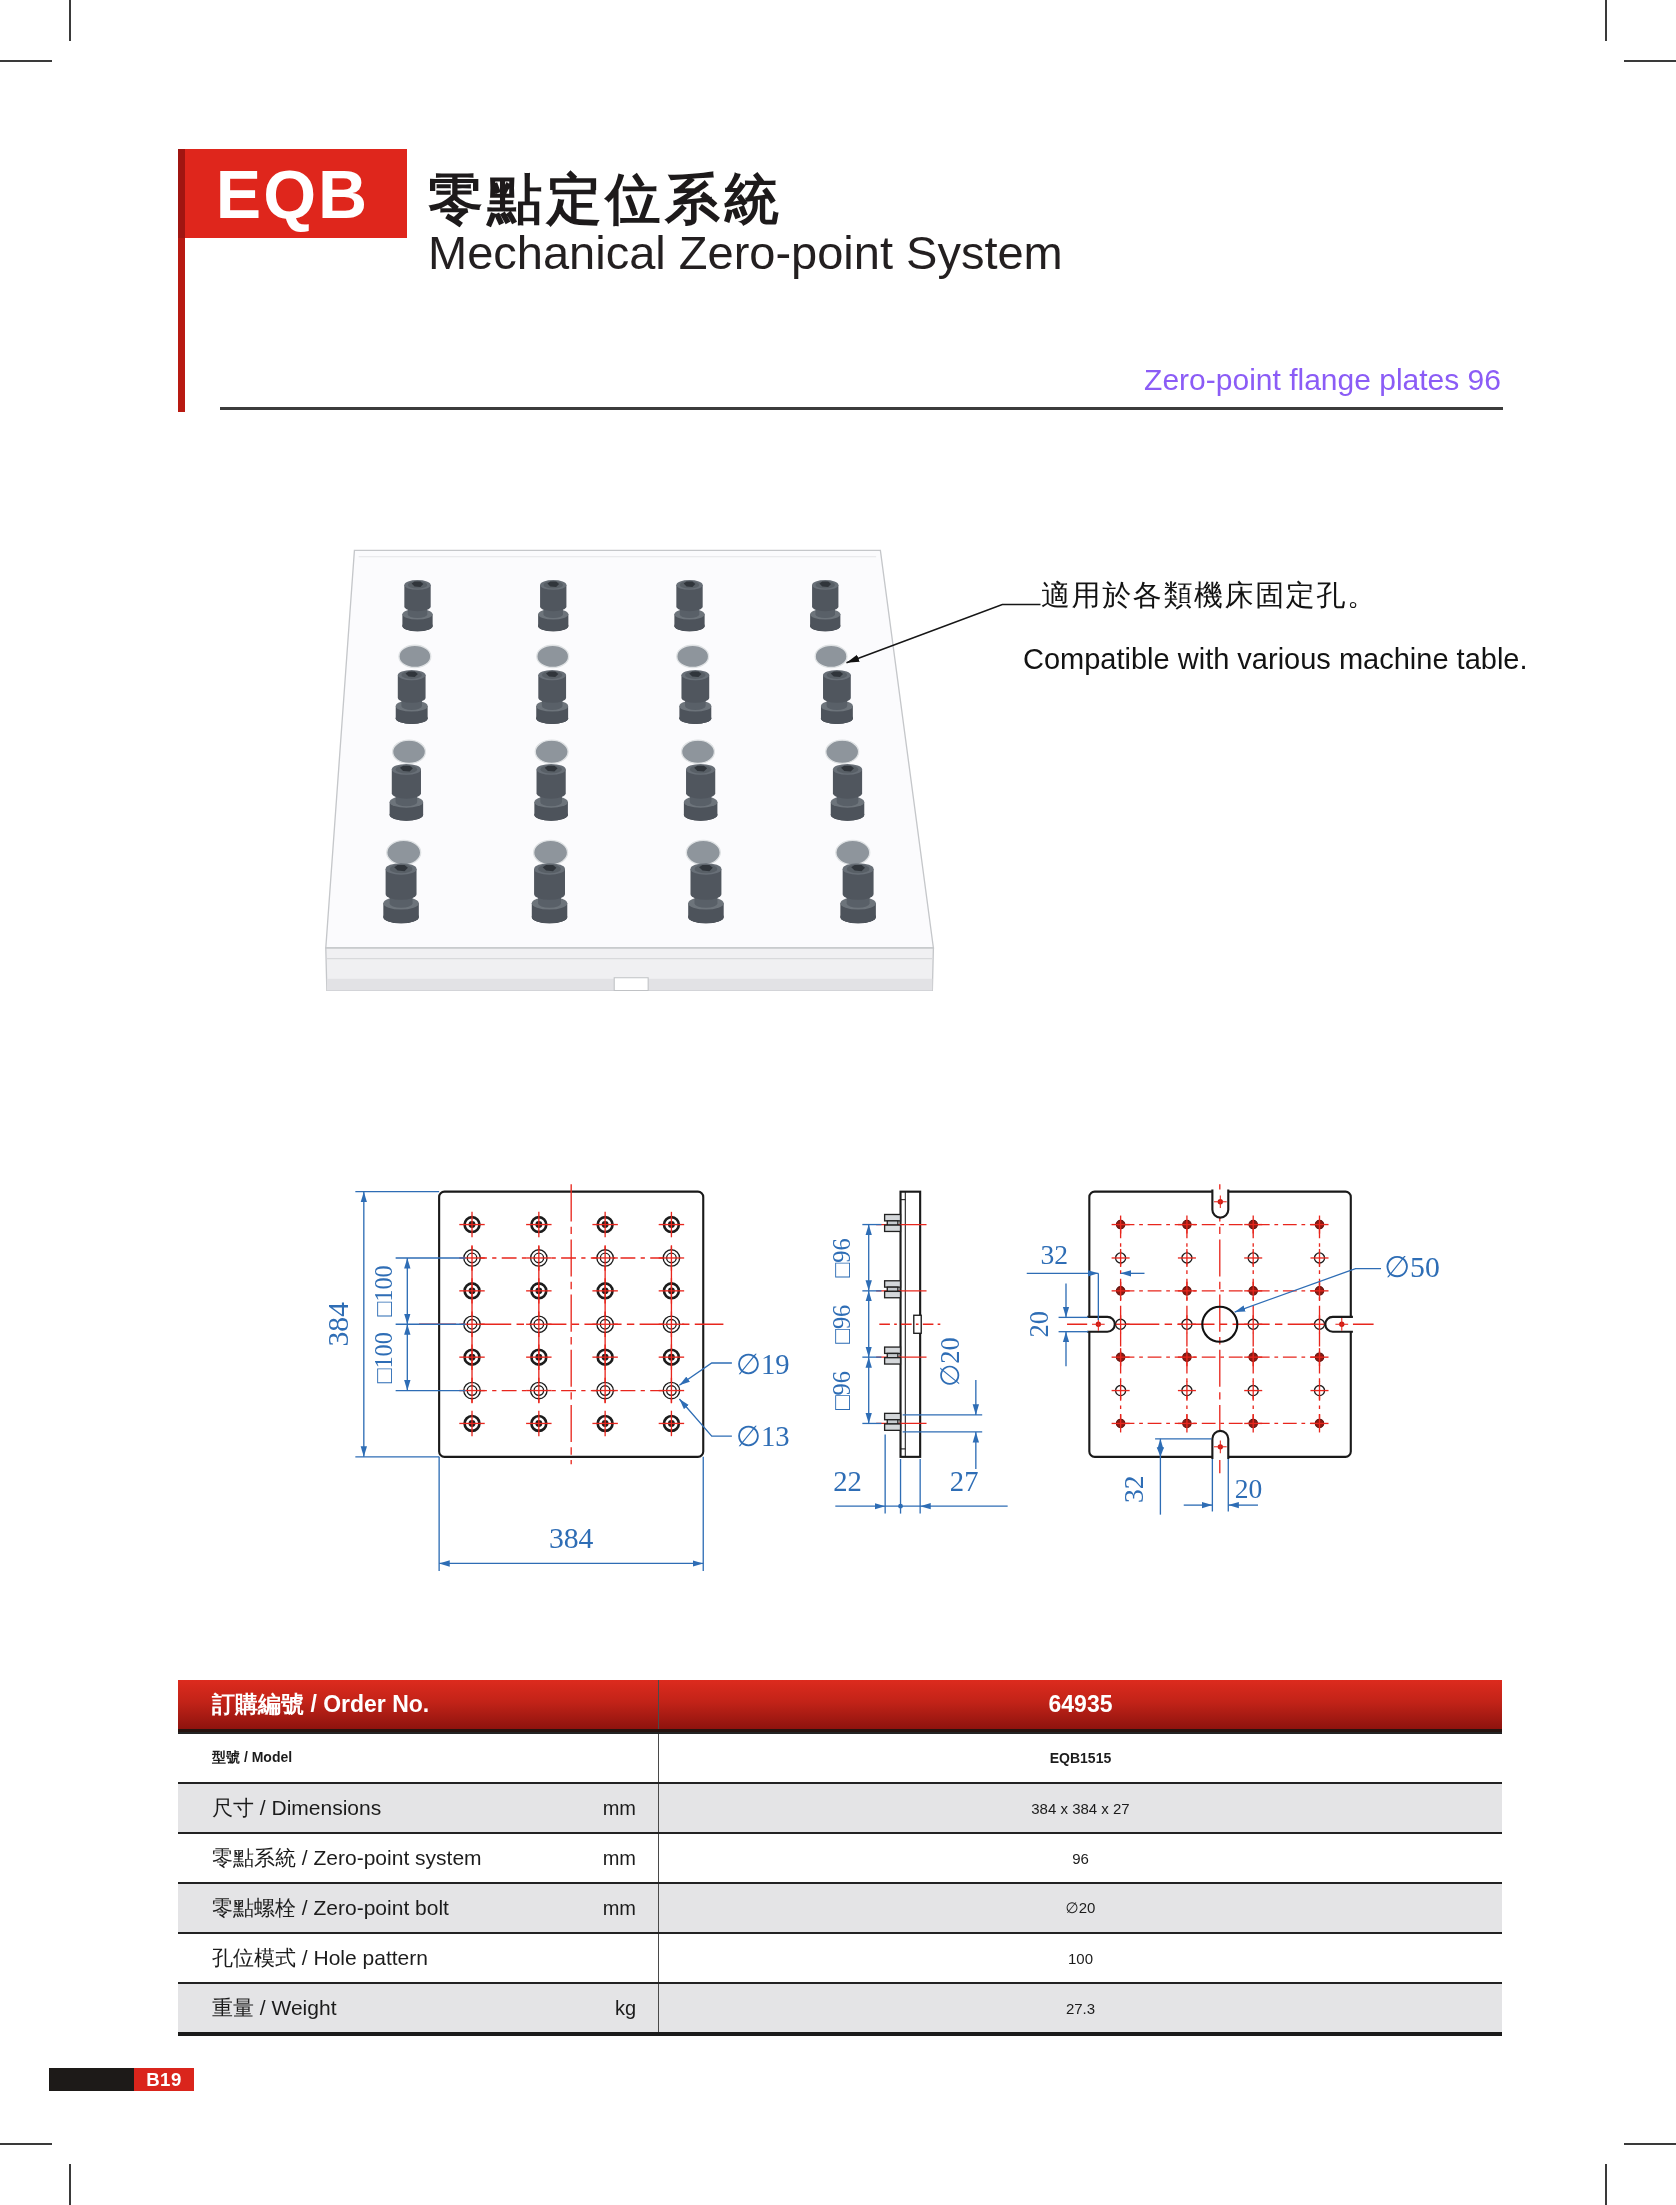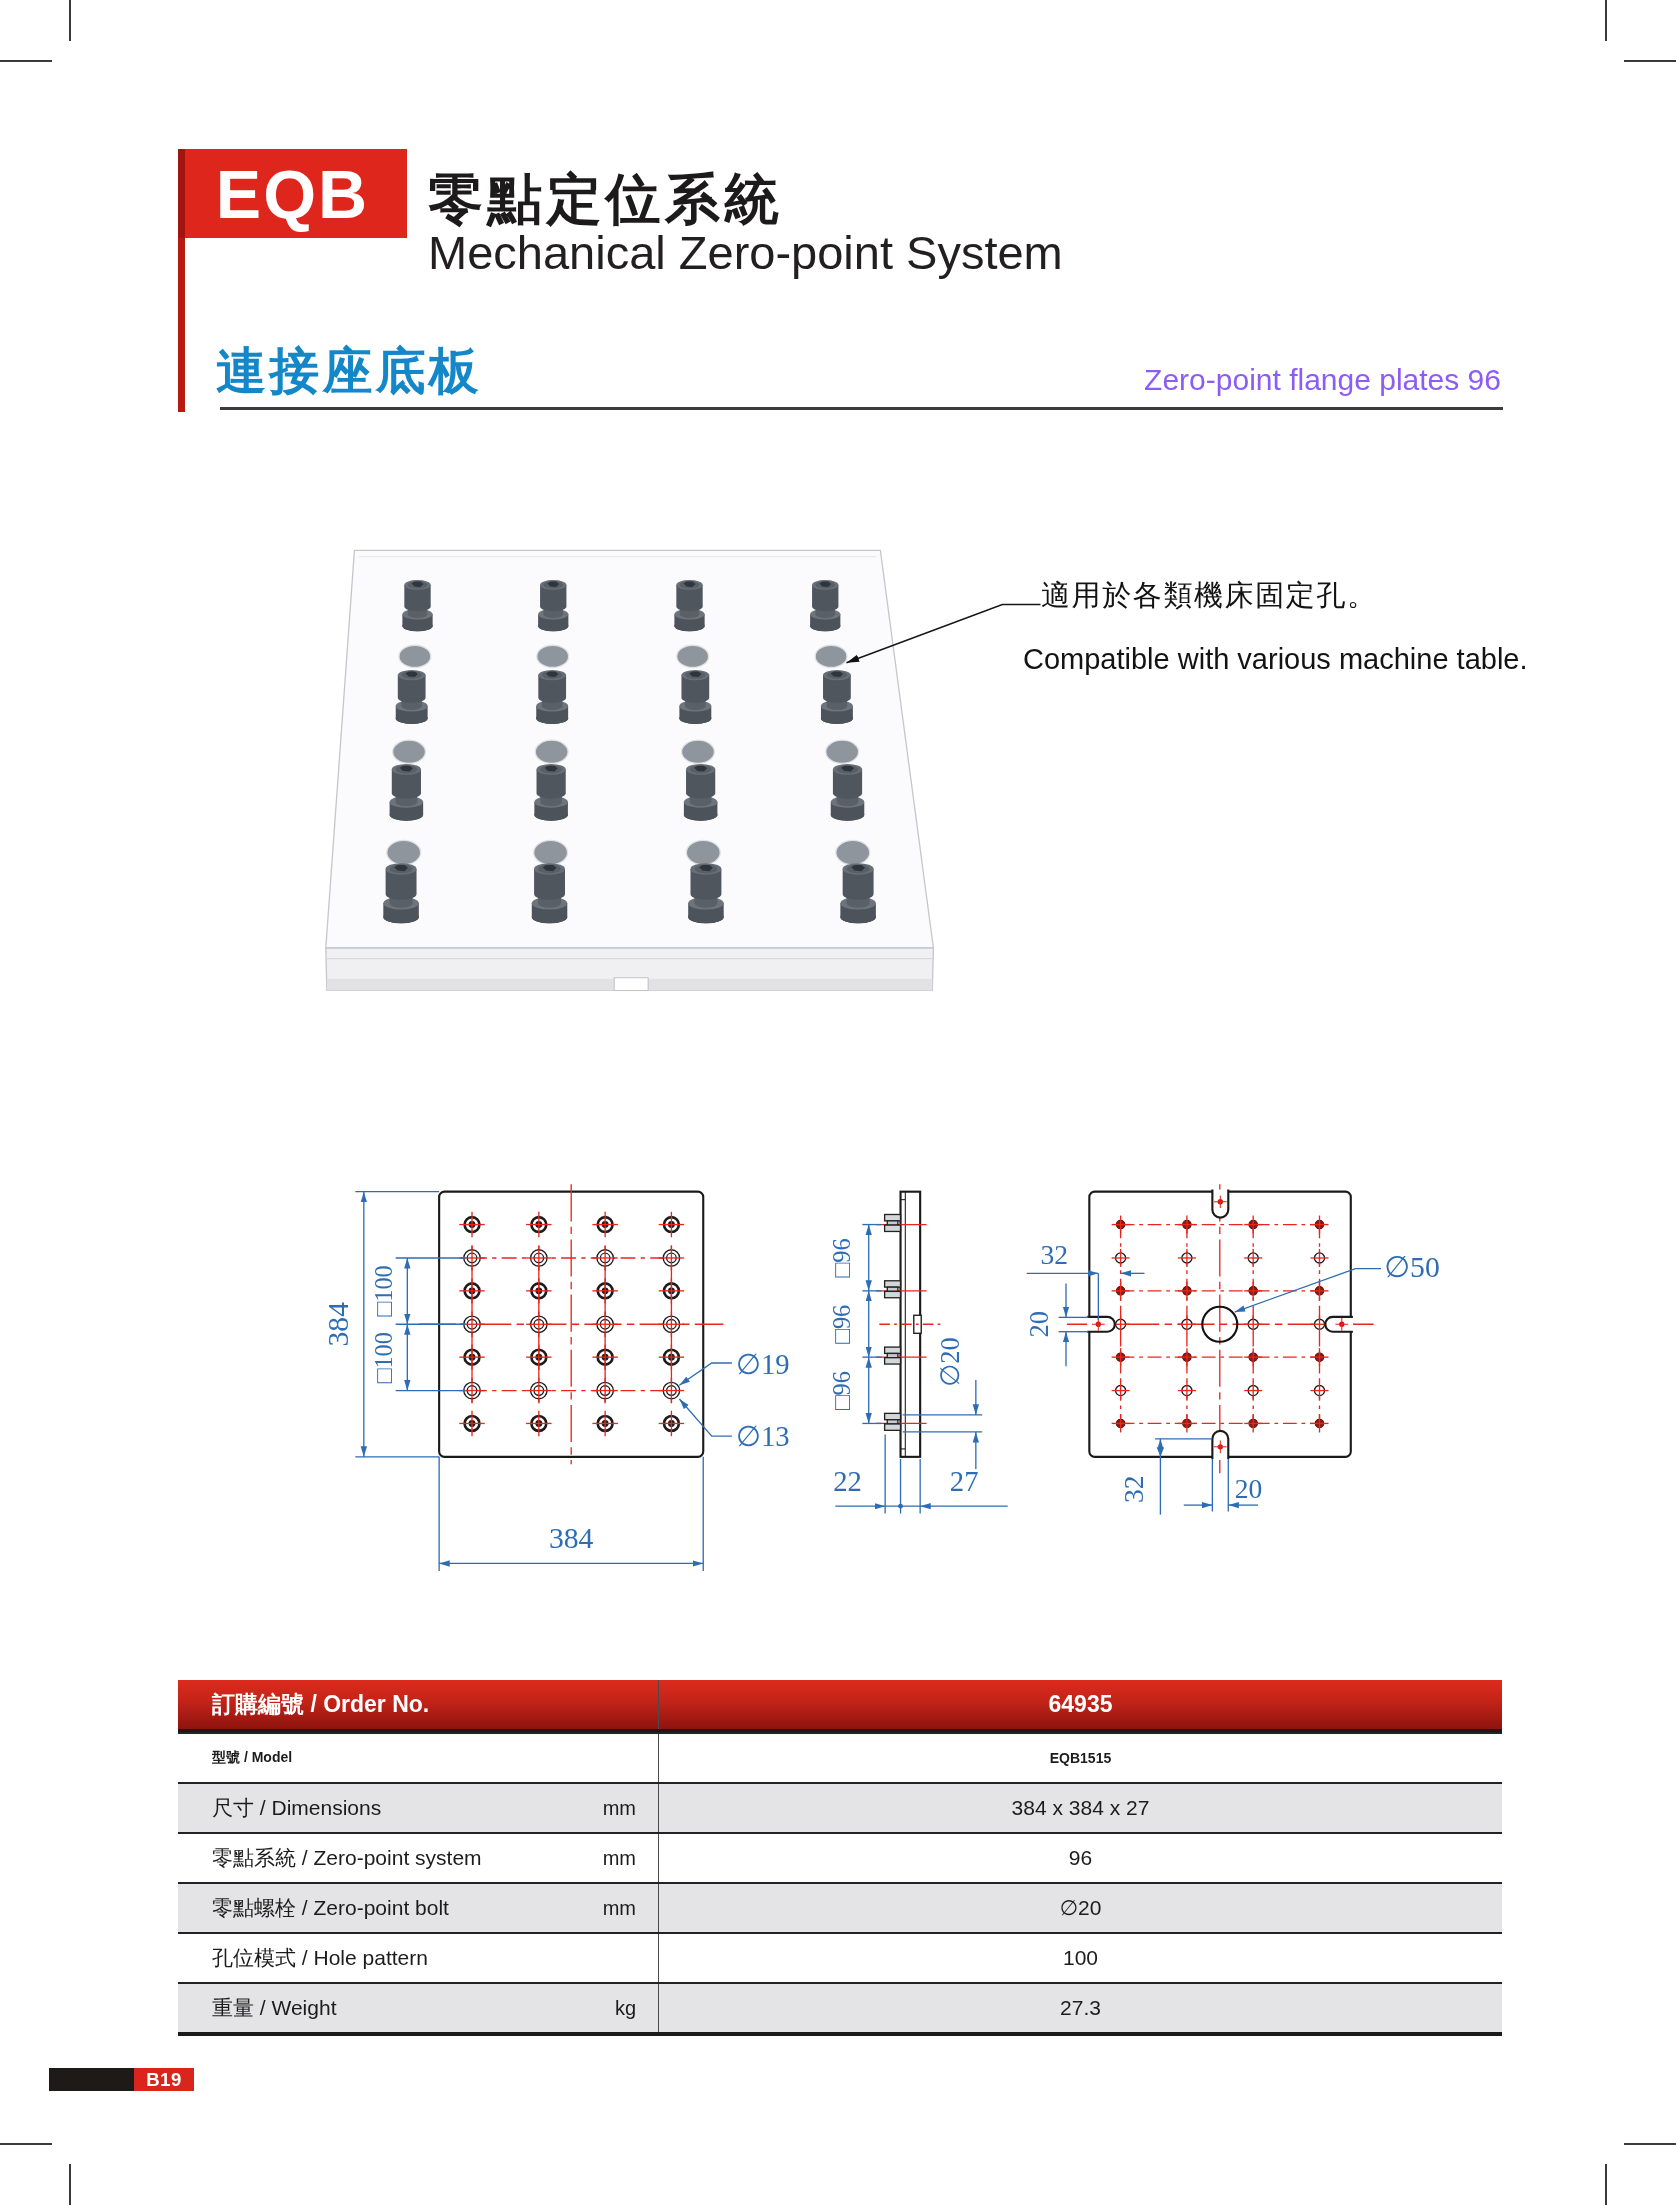--- a/index.html
+++ b/index.html
@@ -30,21 +30,21 @@
   
   .spec-table{position:absolute;left:178px;top:1668px;width:1324px;margin-top:12px;}
   .trow{display:flex;height:48px;border-top:2.1px solid #232323;background:#fff;}
   .trow.alt{background:#e4e4e6;text-align:right;}
   .trow.thead{height:49px;border-top:none;border-bottom:3.2px solid #27130f;color:#fff;
     background:linear-gradient(180deg,#dd2b1e 0%,#c22318 45%,#8e130e 100%);}
   .trow.tlast{border-bottom:4.8px solid #1b1b1b;}
   .tleft{width:480px;display:flex;justify-content:space-between;align-items:center;
     padding:0 22px 0 34px;box-sizing:border-box;font-size:21px;}
   .tunit{font-size:20px;}
-  .tval{flex:1;display:flex;align-items:center;justify-content:center;font-size:21px;border-left:1.1px solid #4a4a4a;}
+  .tval{flex:1;display:flex;align-items:center;justify-content:center;font-size:15px;border-left:1.1px solid #4a4a4a;}
   .thead .tleft,.thead .tval{font-size:23px;font-weight:bold;}
   .rbold .tleft,.rbold .tval{font-weight:bold;font-size:14px;}
   
   .page-tab{position:absolute;left:49px;top:2068px;height:23px;display:flex;}
   .tab-black{width:85px;height:23px;background:#1d1a18;}
   .tab-red{width:60px;height:23px;background:#da251c;display:flex;align-items:center;justify-content:center;}
   .tab-red span{color:#fff;font-weight:bold;font-size:18.6px;letter-spacing:0.5px;}
 </style>
 </head>
 <body>
@@ -60,21 +60,20 @@
   <div class="crop" style="left:1624px;top:2143px;width:52px;height:1.6px;"></div>
   <div class="crop" style="left:1605px;top:2164px;width:1.6px;height:41px;"></div>
 
   <div class="badge">
     <div class="badge-edge"></div>
     <div class="badge-text">EQB</div>
   </div>
   <div class="pole"></div>
   <div class="title-zh">零點定位系統</div>
   <div class="title-en">Mechanical Zero-point System</div>
-  <div class="section-zh">連接座底板</div>
   <div class="section-en">Zero-point flange plates 96</div>
   <div class="rule"></div>
 
   <svg class="fig-svg" width="1263" height="509" viewBox="540 960 2380 960">
     <defs>
       <g id="bolt3d">
         <ellipse cx="0" cy="44" rx="31" ry="11" fill="#383d43"></ellipse>
         <path d="M-31,20 L-31,44 A31,11 0 0 0 31,44 L31,20 Z" fill="#4d535b"></path>
         <ellipse cx="0" cy="20" rx="31" ry="11" fill="#6d747b"></ellipse>
         <path d="M-20,2 L-20,20 A20,8 0 0 0 20,20 L20,2 Z" fill="#596068"></path>

